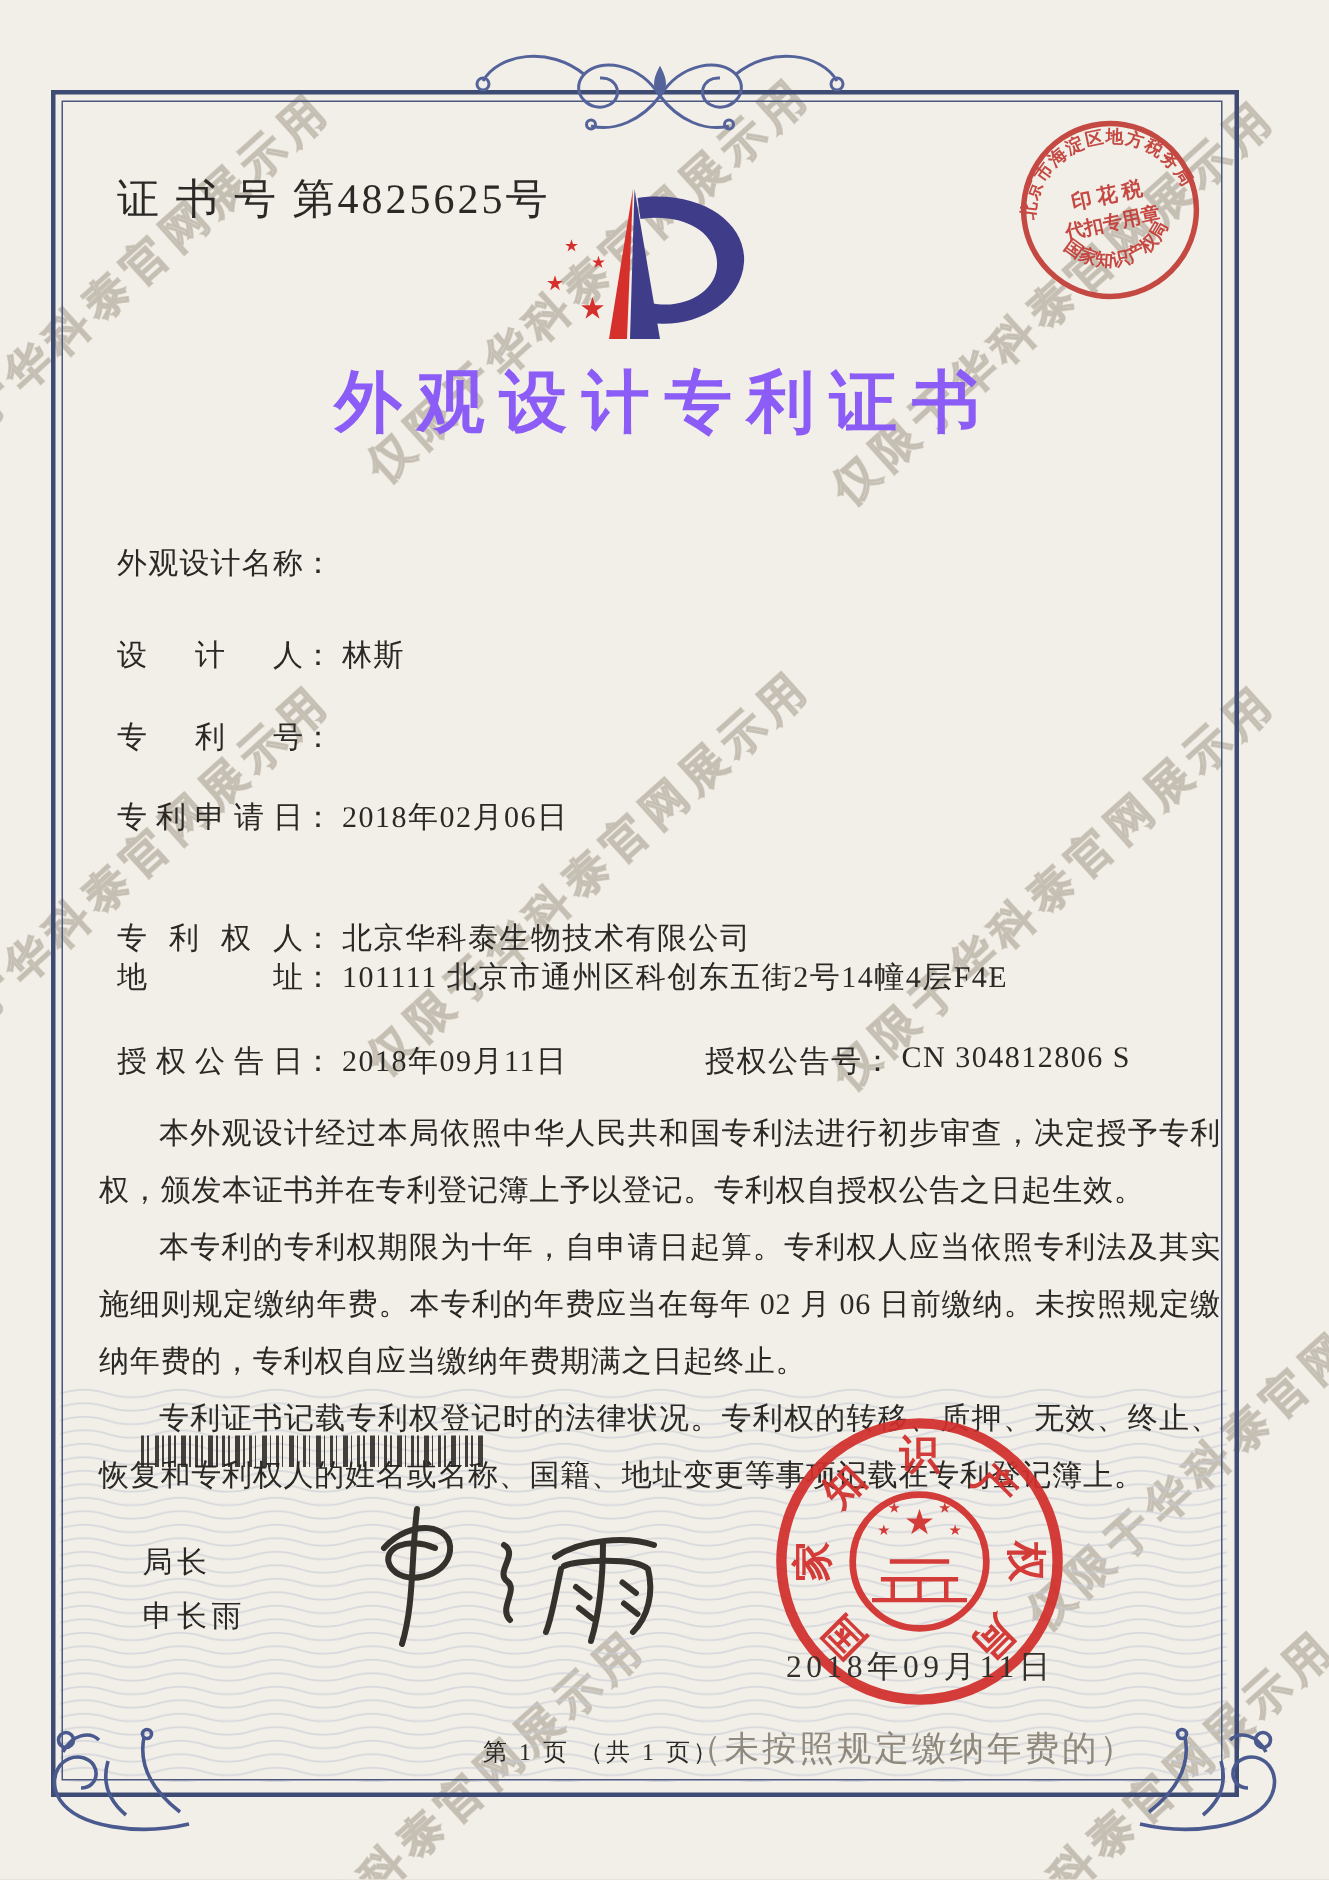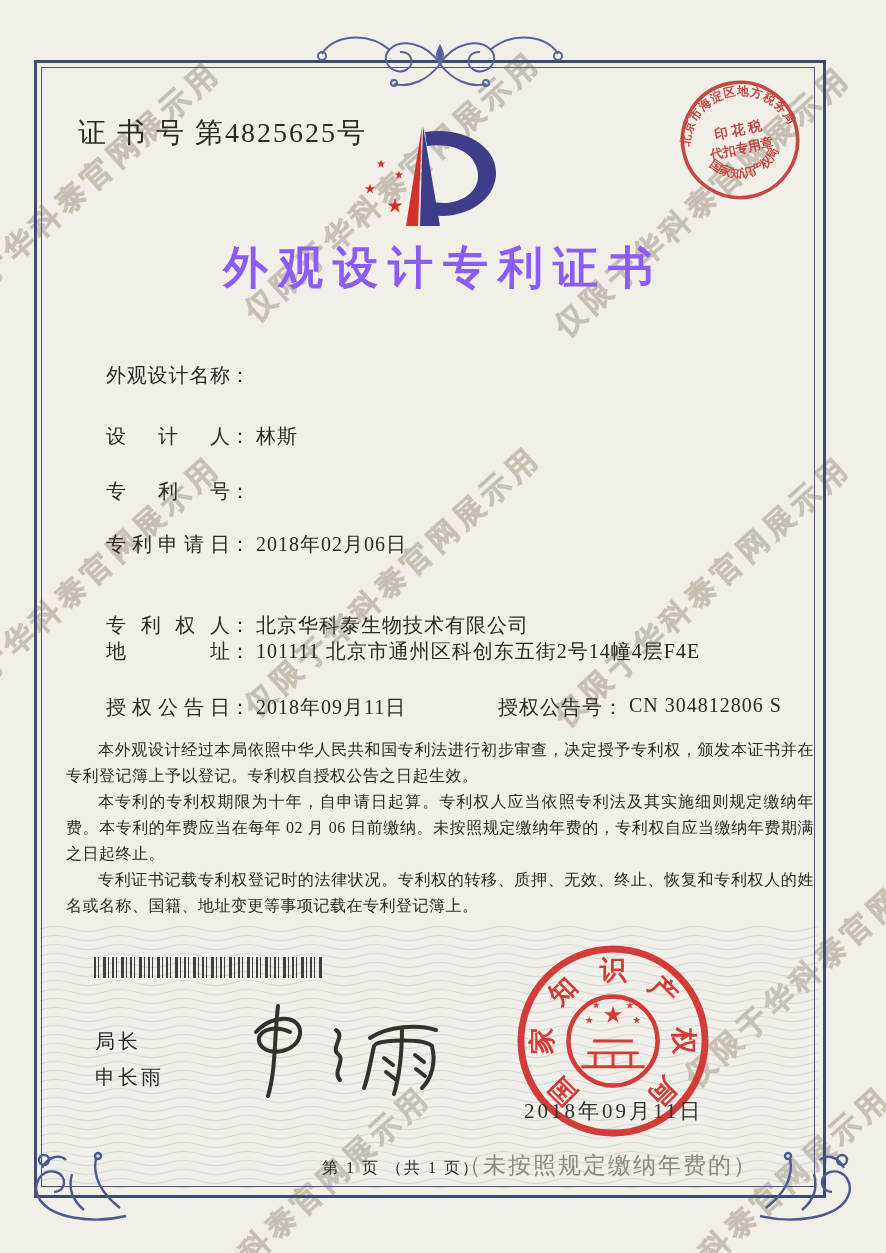--- a/index.html
+++ b/index.html
@@ -7,28 +7,28 @@
         overflow:hidden;font-family:"Liberation Serif",serif;color:#2b2926;}
   
   .border-outer{position:absolute;left:34px;top:60px;width:786px;height:1132px;
         border:3px solid #3e4c73;pointer-events:none;}
   .border-inner{position:absolute;left:41px;top:67px;width:772px;height:1118px;
         border:1px solid #4a5880;pointer-events:none;}
   .cert-no{position:absolute;left:78px;top:114px;font-size:28px;letter-spacing:2px;}
   .logo{position:absolute;left:356px;top:120px;width:150px;height:115px;}
   .title{position:absolute;left:0;top:238px;width:100%;text-align:center;
         font-size:45px;font-weight:bold;letter-spacing:10px;color:#8b5cf6;}
-  .field{position:absolute;left:78px;font-size:20px;display:flex;white-space:nowrap;margin-left:28px;}
+  .field{position:absolute;left:78px;font-size:20px;display:flex;white-space:nowrap;}
   .flabel{display:inline-block;width:124px;text-align:justify;text-align-last:justify;}
   .fcolon{display:inline-block;margin-right:6px;}
   .fvalue{display:inline-block;letter-spacing:1px;}
   .grant-no{left:470px;}
   .grant-no .flabel{width:auto;text-align-last:auto;letter-spacing:1px;}
-  .paras{position:absolute;left:66px;top:737px;width:748px;font-size:16px;
-        line-height:26px;text-align:justify;letter-spacing:0.5px;}
+  .paras{position:absolute;left:66px;top:737px;width:748px;font-size:20px;
+        line-height:38px;text-align:justify;letter-spacing:0.5px;}
   .paras p{margin:0;text-indent:2em;}
   .barcode{position:absolute;left:94px;top:957px;width:229px;height:21px;opacity:.85;
         background:repeating-linear-gradient(90deg,#23201d 0 2px,transparent 2px 4px,
         #23201d 4px 5px,transparent 5px 9px,#23201d 9px 12px,transparent 12px 14px,
         #23201d 14px 15px,transparent 15px 18px);}
   .waves{position:absolute;left:40px;top:924px;width:778px;height:264px;pointer-events:none;}
   .sig-title{position:absolute;left:95px;top:1028px;font-size:20px;letter-spacing:3px;}
   .sig-name{position:absolute;left:95px;top:1064px;font-size:20px;letter-spacing:3px;text-align:right;}
   .signature{position:absolute;left:212px;top:1000px;width:250px;height:100px;}
   .office-seal{position:absolute;left:514px;top:942px;width:198px;height:198px;opacity:.93;}

